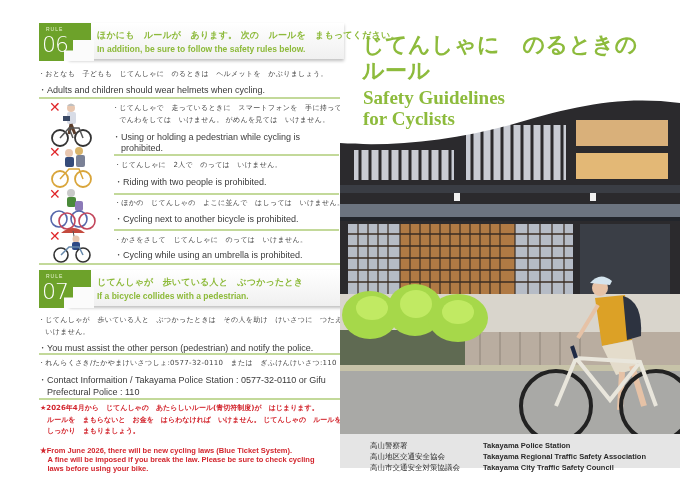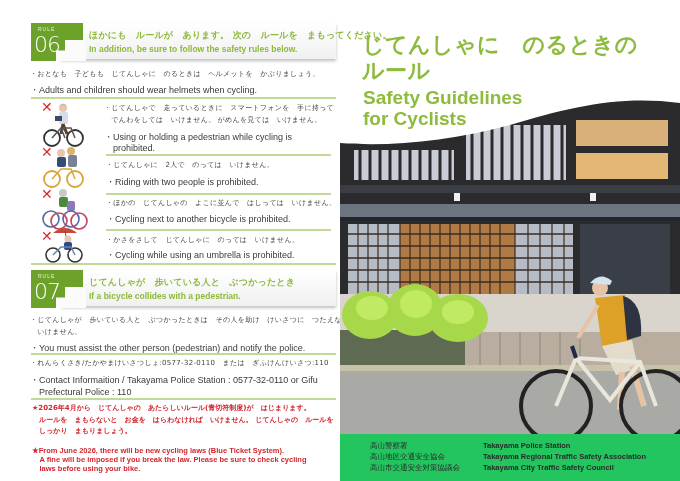--- a/index.html
+++ b/index.html
@@ -1,19 +1,19 @@
 <!DOCTYPE html>
 <html><head>
 <meta charset="utf-8">
 <style>
   * { box-sizing: border-box; margin: 0; padding: 0; }
   html, body { width: 680px; height: 481px; overflow: hidden; background: #ffffff; }
   body { position: relative; font-family: "DejaVu Sans", "Liberation Sans", sans-serif; color: #3a3a3a; }
 
-  .left { position: absolute; left: 8px; top: 0; width: 400px; height: 481px; }
+  .left { position: absolute; left: 16px; top: 0; width: 400px; height: 481px; }
   .right { position: absolute; left: 340px; top: 0; width: 340px; height: 481px; }
 
   
   .rule-head { position: absolute; left: 23px; width: 305px; height: 38px; }
   .rule-head .band { position: absolute; left: 30px; top: 0; right: 0; height: 36px;
      background: linear-gradient(#ffffff, #f0f0f0); box-shadow: 0 2px 3px rgba(0,0,0,0.25); }
   .rule-badge { position: absolute; left: 0; top: 0; width: 52px; height: 38px; background: #6da22a; }
   .rule-badge .notch { position: absolute; left: 25px; top: 17px; width: 30px; height: 21px; background: #fbfbfb;
      clip-path: polygon(30% 0, 100% 0, 100% 100%, 0 100%, 0 50%, 30% 50%); box-shadow: none; }
   .rule-badge .lbl { position: absolute; left: 7px; top: 3px; font-size: 5px; color: #e6f3cf; letter-spacing: 1px; font-family: "Liberation Sans", sans-serif; }
@@ -26,23 +26,23 @@
   .en-s { font-size: 9px; color: #3a3a3a; }
   .rule-line { position: absolute; height: 2px; background: #c3d99a; }
 
   .ico { position: absolute; width: 48px; height: 38px; }
   .xmark { position: absolute; left: 0; top: 0; font-size: 14px; color: #e0262a; font-weight: bold; font-family: "DejaVu Sans", sans-serif; line-height: 1; }
 
   .red { color: #d3262e; font-weight: bold; }
 
   
   .title-jp { position: absolute; left: 22px; top: 32px; font-size: 22px; line-height: 26px; color: #8dbb3c; font-weight: bold; font-family: "DejaVu Sans", sans-serif; letter-spacing: 0.5px; }
-  .title-en { position: absolute; left: 23px; top: 87px; font-size: 19px; line-height: 21px; color: #8dbb3c; font-weight: bold; font-family: Liberation Sans, sans-serif; }
+  .title-en { position: absolute; left: 23px; top: 87px; font-size: 19px; line-height: 21px; color: #8dbb3c; font-weight: bold; font-family: Liberation Serif, serif; }
   .photo { position: absolute; left: 0; top: 100px; width: 340px; height: 334px; overflow: hidden; }
-  .footer { position: absolute; left: 0; top: 434px; width: 340px; height: 47px; background: #22c55e; }
+  .footer { position: absolute; left: 0; top: 434px; width: 340px; height: 34px; background: #e5e5e5; }
   .org-jp { position: absolute; left: 30px; font-size: 7.5px; color: #2a2a2a; font-family: "DejaVu Sans", sans-serif; white-space: nowrap; }
   .org-en { position: absolute; left: 143px; font-size: 7.5px; color: #2a2a2a; font-weight: bold; font-family: "Liberation Sans", sans-serif; white-space: nowrap; }
 </style>
 </head>
 <body>
 
 <div class="left">
 
   <div class="rule-head" style="top:23px;">
     <div class="band"></div>

